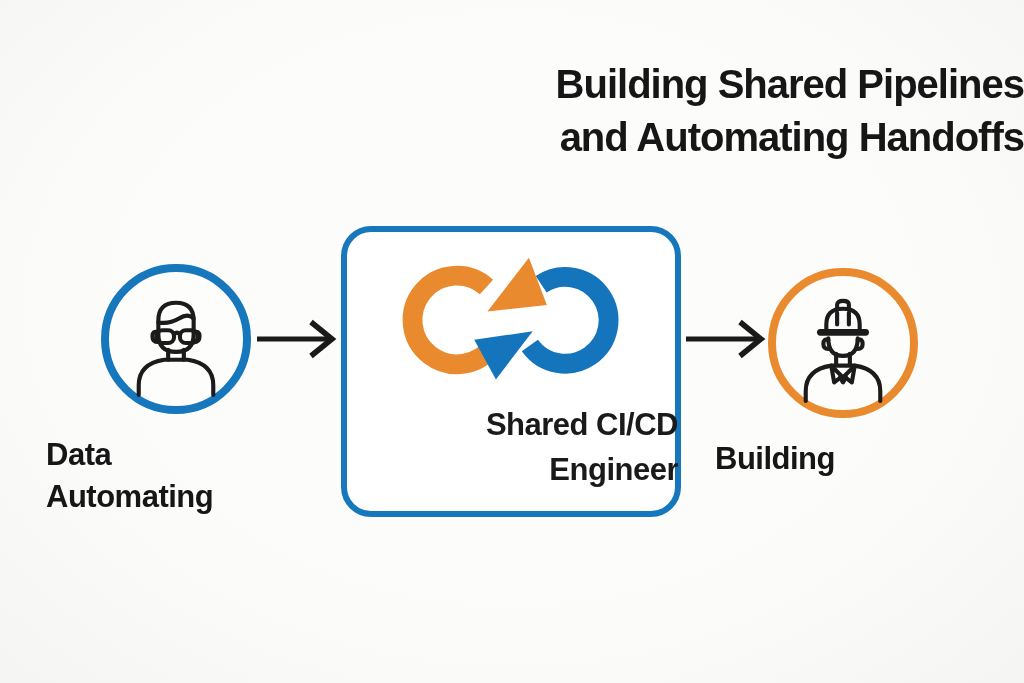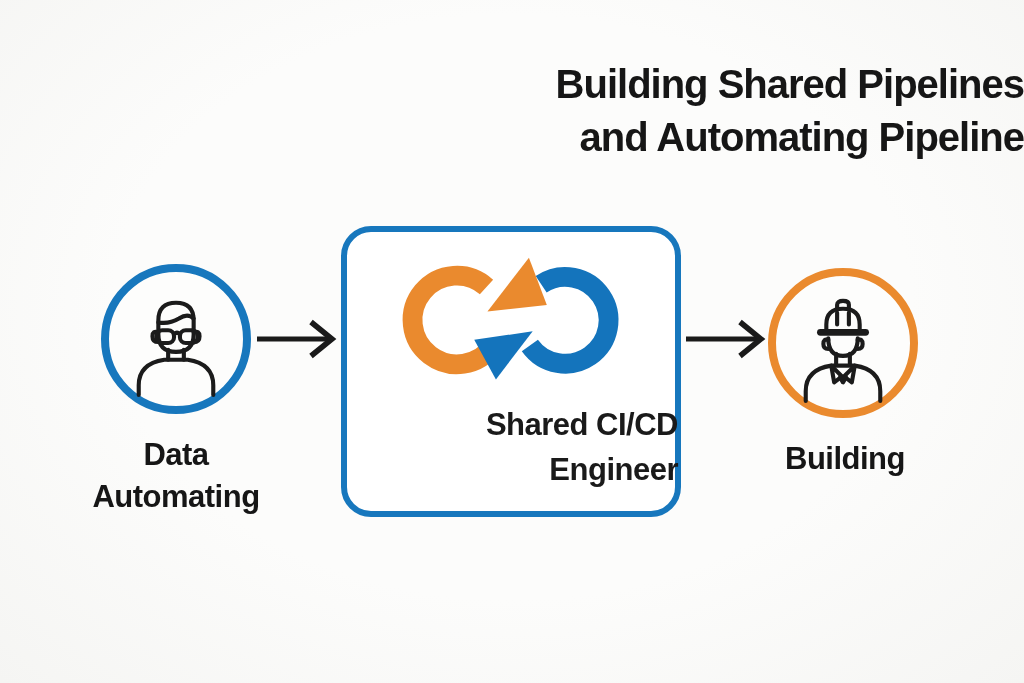--- a/index.html
+++ b/index.html
@@ -21,21 +21,21 @@
   }
   .node-circle{
     position:absolute;width:134px;height:134px;border-radius:50%;
     background:#fdfdfc;display:flex;align-items:center;justify-content:center;
     box-sizing:content-box;
   }
   .node-circle.blue{border:8px solid #1777BD;left:101px;top:264px;}
   .node-circle.orange{border:8px solid #EA8A2E;left:768px;top:268px;}
   .node-circle svg{display:block;margin-top:10px;}
   .node-label{
-    position:absolute;text-align:center;color:#161616;
+    position:absolute;color:#161616;
     font-size:31px;font-weight:700;line-height:42px;letter-spacing:-0.5px;
   }
   .node-label.scientist{left:46px;top:434px;width:260px;}
   .node-label.engineer{left:715px;top:438px;width:260px;}
   .process-box{
     position:absolute;left:341px;top:226px;width:328px;height:279px;
     background:#ffffff;border:6px solid #1777BD;border-radius:30px;
   }
   .process-icon{
     position:absolute;left:50%;top:22px;transform:translateX(-50%);
@@ -49,21 +49,21 @@
   .arrow.one{left:254px;}
   .arrow.two{left:683px;}
 </style>
 </head>
 <body>
 
 <div class="canvas">
 
   <div class="title">
     <div>Building Shared Pipelines</div>
-    <div>and Automating Pipeline</div>
+    <div>and Automating Handoffs</div>
   </div>
 
   <div class="node-circle blue">
     <svg width="102" height="110" viewBox="0 0 104 108" fill="none" stroke="#1b1b1b" stroke-width="4.2" stroke-linecap="round" stroke-linejoin="round">
       <path d="M34,44 L34,30 Q34,12 52,12 Q70,12 70,30 L70,44 Q70,62 52,62 Q34,62 34,44 Z"></path>
       <path d="M34,32 Q45,34 55,28 Q64,22 70,28"></path>
       <path d="M34,42 Q28,40 28,46 Q28,52 34,52"></path>
       <path d="M70,42 Q76,40 76,46 Q76,52 70,52"></path>
       <rect x="32" y="40" width="18" height="13" rx="6"></rect>
       <rect x="56" y="40" width="18" height="13" rx="6"></rect>

